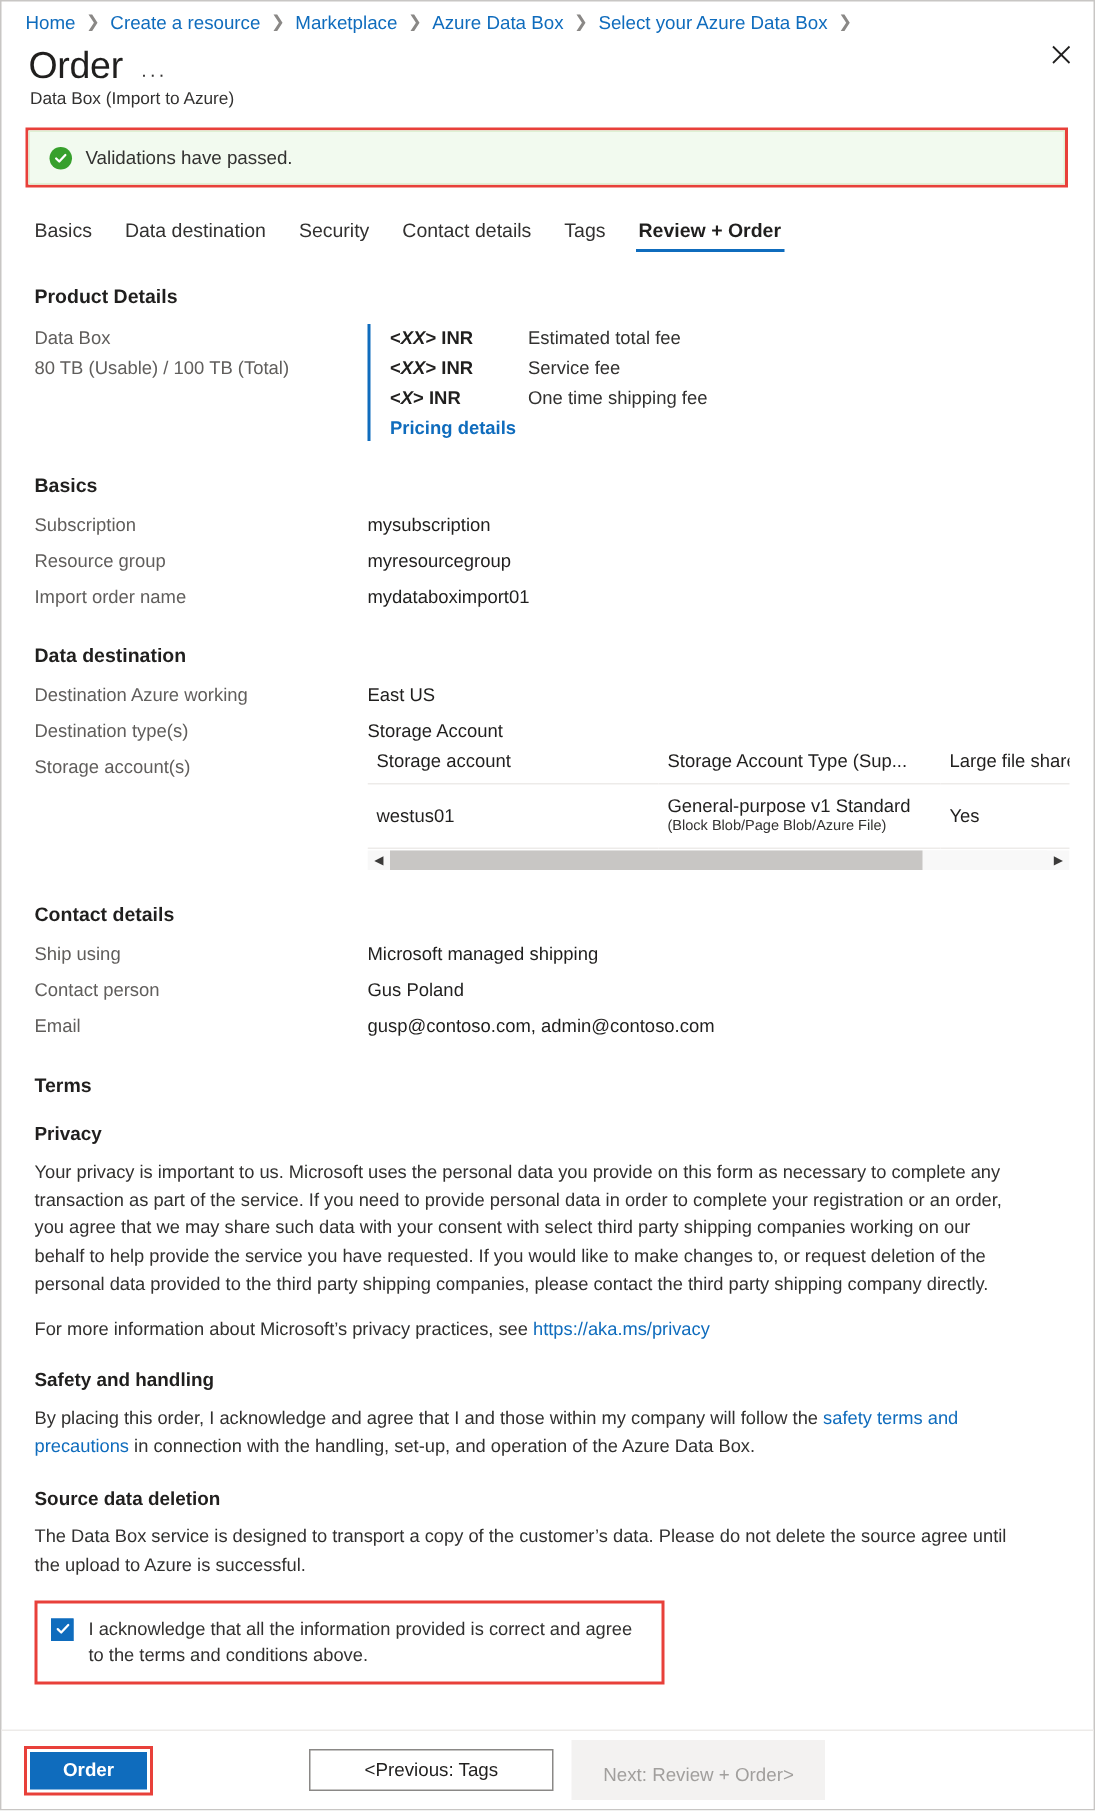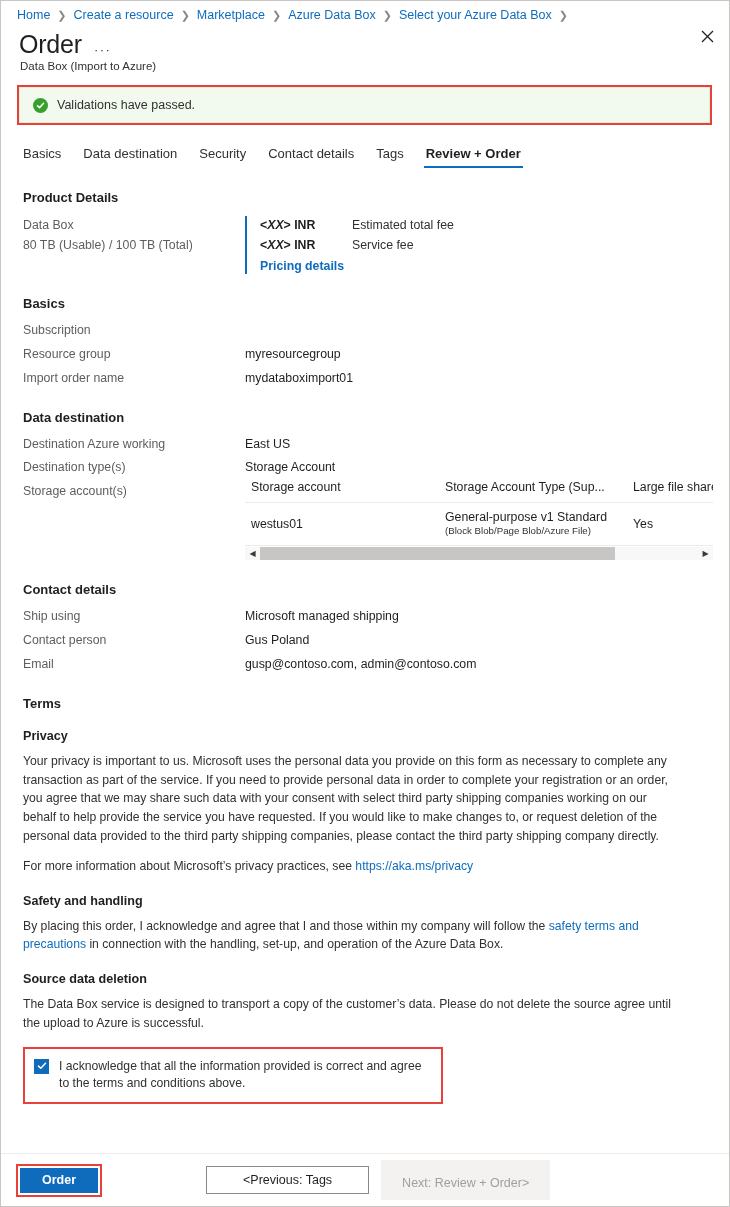--- a/index.html
+++ b/index.html
@@ -446,27 +446,32 @@
       </div>
       <div class="pricing">
         <div class="price-row">
           <span class="price-amt">&lt;<em>XX</em>&gt; INR</span>
           <span class="price-lbl">Estimated total fee</span>
         </div>
         <div class="price-row">
           <span class="price-amt">&lt;<em>XX</em>&gt; INR</span>
           <span class="price-lbl">Service fee</span>
         </div>
+        <div class="price-row">
+          <span class="price-amt">&lt;<em>X</em>&gt; INR</span>
+          <span class="price-lbl">One time shipping fee</span>
+        </div>
         <span class="pricing-link">Pricing details</span>
       </div>
     </div>
 
     <div class="sec-head">Basics</div>
     <div class="row">
       <div class="lbl">Subscription</div>
+      <div class="val">mysubscription</div>
     </div>
     <div class="row">
       <div class="lbl">Resource group</div>
       <div class="val">myresourcegroup</div>
     </div>
     <div class="row">
       <div class="lbl">Import order name</div>
       <div class="val">mydataboximport01</div>
     </div>
 

